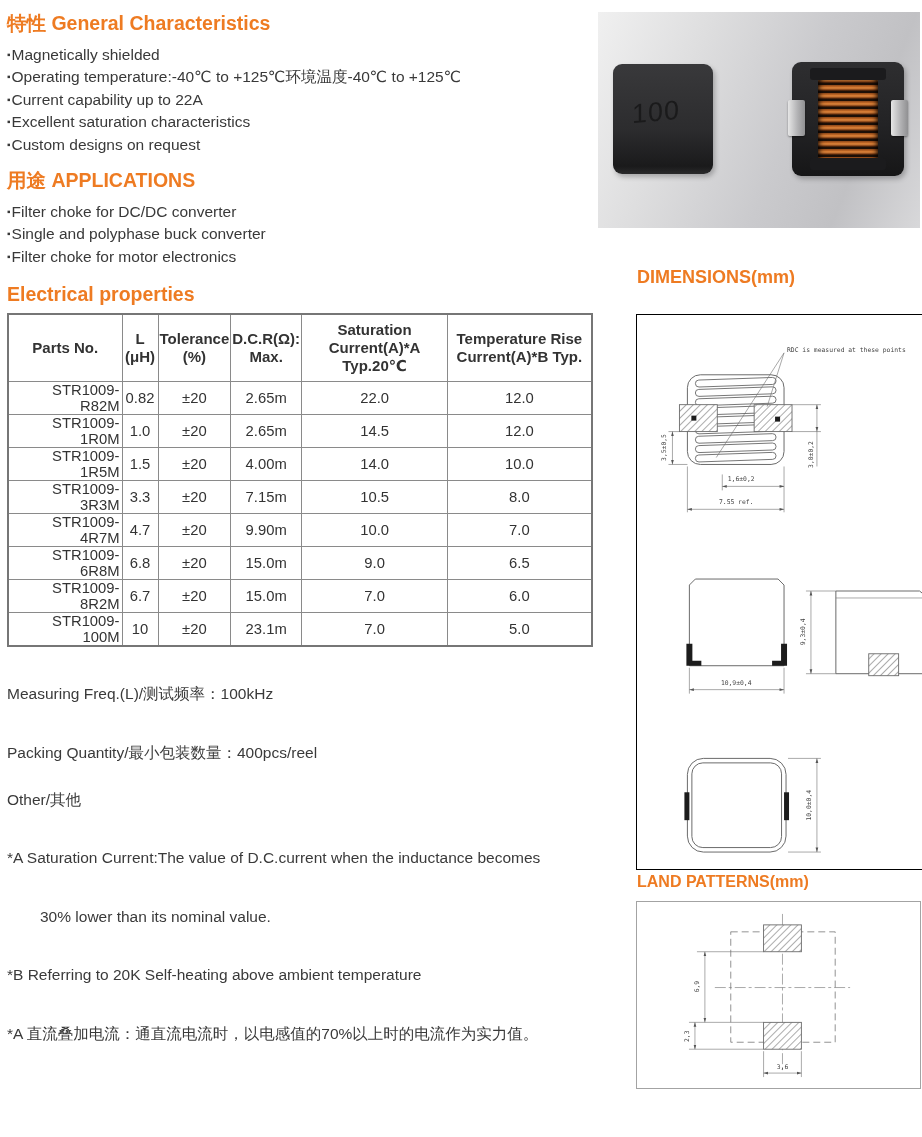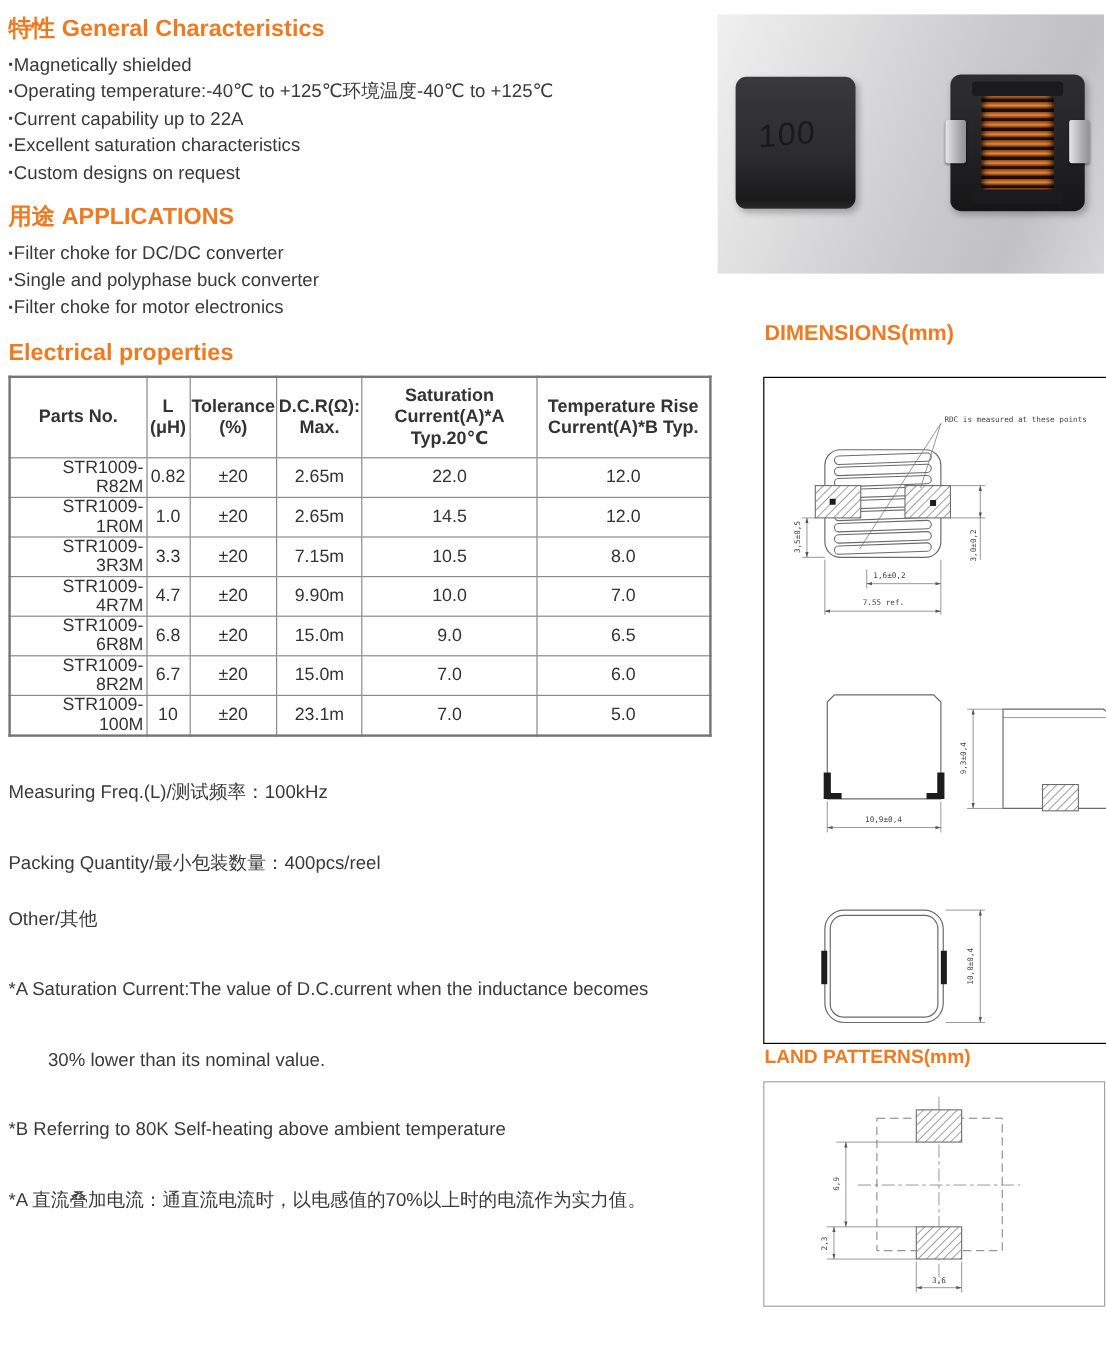--- a/index.html
+++ b/index.html
@@ -114,20 +114,28 @@
         </tr>
         <tr>
           <td class="c-part">STR1009-1R0M</td>
           <td>1.0</td>
           <td>±20</td>
           <td>2.65m</td>
           <td>14.5</td>
           <td>12.0</td>
         </tr>
         <tr>
+          <td class="c-part">STR1009-1R5M</td>
+          <td>1.5</td>
+          <td>±20</td>
+          <td>4.00m</td>
+          <td>14.0</td>
+          <td>10.0</td>
+        </tr>
+        <tr>
           <td class="c-part">STR1009-3R3M</td>
           <td>3.3</td>
           <td>±20</td>
           <td>7.15m</td>
           <td>10.5</td>
           <td>8.0</td>
         </tr>
         <tr>
           <td class="c-part">STR1009-4R7M</td>
           <td>4.7</td>
@@ -162,21 +170,21 @@
         </tr>
       </tbody>
   </table>
 
   <div class="notes">
     <div>Measuring Freq.(L)/测试频率：100kHz</div>
     <div>Packing Quantity/最小包装数量：400pcs/reel</div>
     <div class="gap">Other/其他</div>
     <div>*A  Saturation Current:The value of D.C.current when the inductance becomes</div>
     <div class="indent">30% lower than its nominal value.</div>
-    <div>*B  Referring to 80K Self-heating above ambient temperature</div>
+    <div>*B  Referring to 20K Self-heating above ambient temperature</div>
     <div>*A  直流叠加电流：通直流电流时，以电感值的70%以上时的电流作为实力值。</div>
   </div>
 </div>
 
 <div class="photo">
   <div class="ind-left">
     <div class="marking">100</div>
   </div>
   <div class="ind-right">
     <div class="coil"></div>

